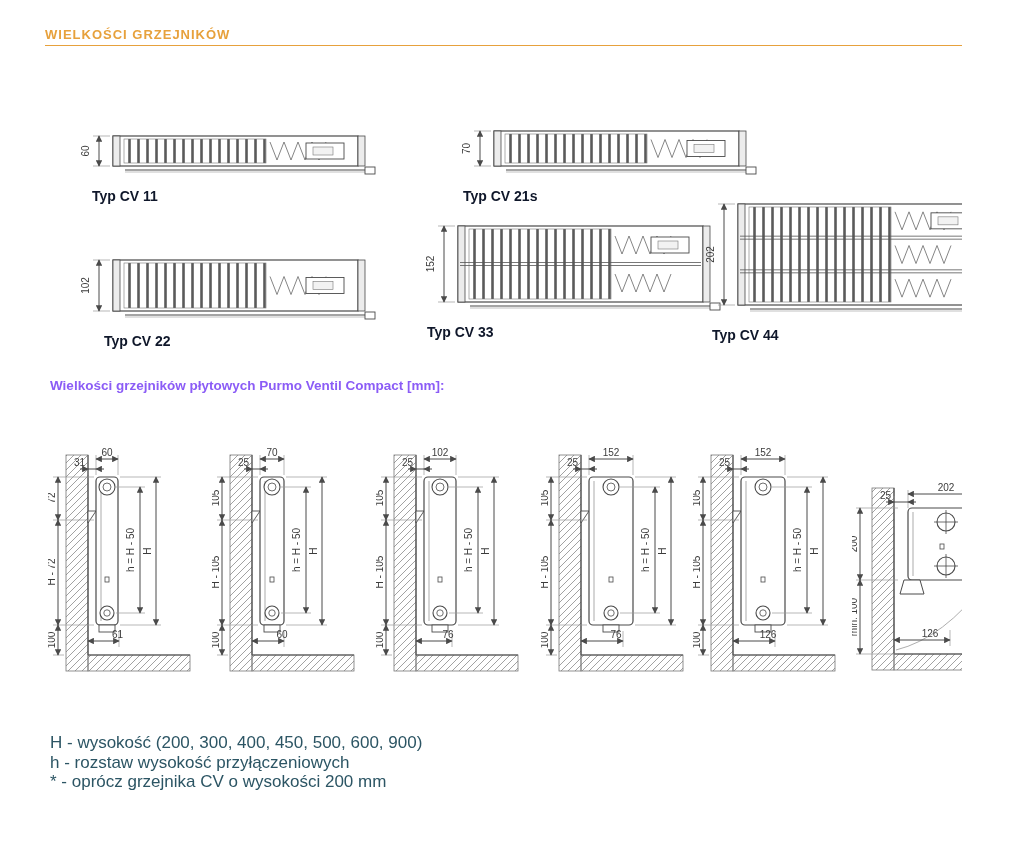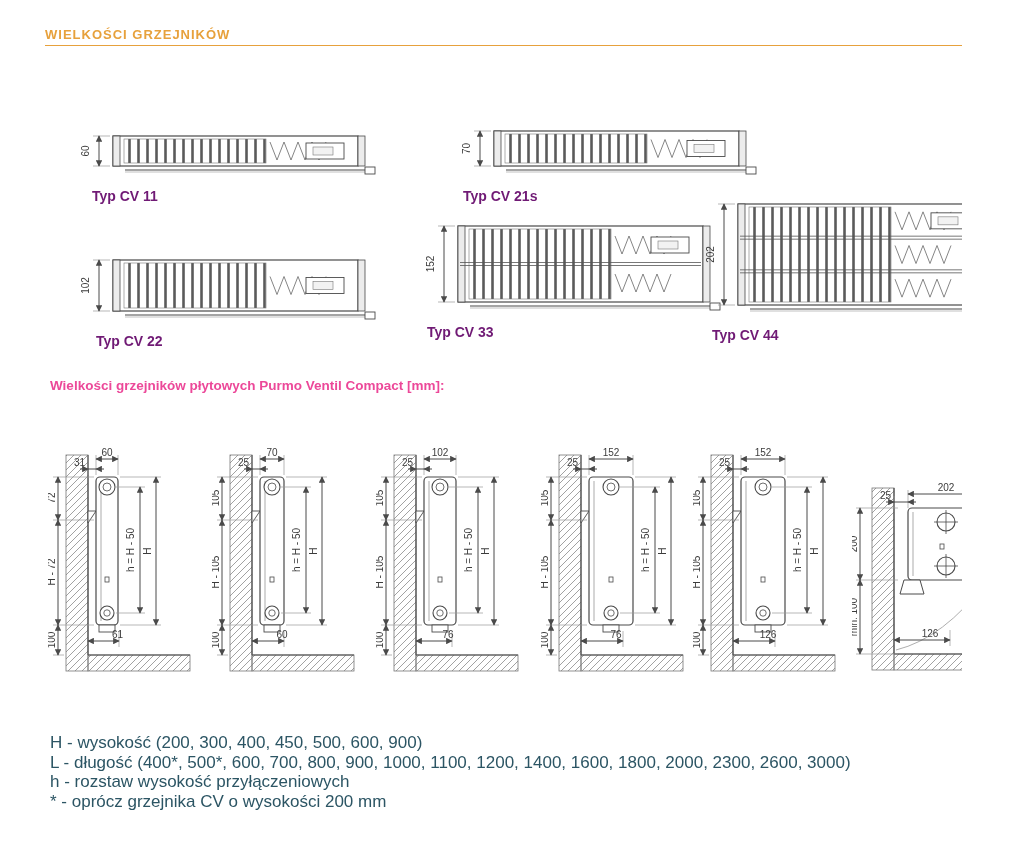--- a/index.html
+++ b/index.html
@@ -1,24 +1,24 @@
 <!DOCTYPE html>
 <html><head>
 <meta charset="utf-8">
 <style>
   html,body{margin:0;padding:0;background:#fff;}
   .page{position:relative;width:962px;height:850px;background:#fff;overflow:hidden;
         font-family:"Liberation Sans",sans-serif;}
   .title{position:absolute;left:45px;top:27px;color:#E7A13C;font-size:13px;
          font-weight:bold;letter-spacing:1px;}
   .rule{position:absolute;left:45px;top:45px;width:937px;height:1px;background:#E7A13C;}
-  .section-heading{position:absolute;left:50px;top:378px;color:#ec4899;
+  .section-heading{position:absolute;left:50px;top:378px;color:#8b5cf6;
          font-size:13.5px;font-weight:bold;}
   .type-block{position:absolute;}
-  .type-label{color:#701a75;font-size:14px;font-weight:bold;margin-top:4px;}
+  .type-label{color:#0f172a;font-size:14px;font-weight:bold;margin-top:4px;}
   .side-block{position:absolute;}
   .corner-block{position:absolute;}
   .footnotes{position:absolute;left:50px;top:733px;color:#2C5564;font-size:17px;
          line-height:19.5px;}
   svg text{font-family:"Liberation Sans",sans-serif;font-size:10px;fill:#3c3c3c;}
   svg .dimline{stroke:#4a4a4a;stroke-width:1;}
   svg .extline{stroke:#999;stroke-width:0.7;}
   svg .outline{stroke:#4a4a4a;fill:#fff;}
 </style>
 </head>
@@ -106,21 +106,21 @@
             <rect x="44" y="11" width="142" height="45" fill="url(#fins)" stroke="#777" stroke-width="0.6"></rect>
             <polyline points="190,24.5 197,42.5 204,24.5 211,42.5 218,24.5 225,42.5 232,24.5 239,42.5 246,24.5" fill="none" stroke="#666" stroke-width="0.8"></polyline>
             <rect x="226" y="25.5" width="38" height="16" fill="#fff" stroke="#4a4a4a" stroke-width="0.9"></rect>
             <rect x="233" y="29.5" width="20" height="8" fill="#f2f2f2" stroke="#777" stroke-width="0.6"></rect>
             <rect x="278" y="8" width="7" height="51" fill="#ececec" stroke="#4a4a4a" stroke-width="0.8"></rect>
             <line x1="45" y1="63" x2="285" y2="63" stroke="#4a4a4a" stroke-width="1"></line>
             <line x1="45" y1="65" x2="285" y2="65" stroke="#999" stroke-width="0.6"></line>
             <rect x="285" y="60" width="10" height="7" fill="#fff" stroke="#4a4a4a" stroke-width="0.9"></rect>
           </g>
     </svg>
-    <div class="type-label" style="margin-left: 16px;">Typ CV 22</div>
+    <div class="type-label" style="margin-left: 24px;">Typ CV 22</div>
   </div>
 
   <div class="type-block" style="left: 425px; top: 218px;">
     <svg class="tv" width="300" height="98" viewBox="0 0 300 98">
       <g class="dimg">
         <line class="ext-t extline" x1="13" y1="8" x2="30" y2="8"></line>
             <line class="ext-b extline" x1="13" y1="84" x2="30" y2="84"></line>
         <line class="vline dimline" marker-start="url(#arr)" marker-end="url(#arr)" x1="19" y1="8" x2="19" y2="84"></line>
         <text class="vlabel" text-anchor="middle" x="9" y="46" transform="rotate(-90 9 46)">152</text>
       </g>
@@ -500,17 +500,16 @@
       <text x="155" y="74" transform="rotate(-90 155 74)" text-anchor="middle">200</text>
 
       <line x1="98" y1="160" x2="98" y2="176" class="extline"></line>
       <line x1="42" y1="170" x2="98" y2="170" class="dimline" marker-start="url(#arr)" marker-end="url(#arr)"></line>
       <text x="78" y="167" text-anchor="middle">126</text>
     </svg>
   </div>
 
   <div class="footnotes">
     <div>H - wysokość (200, 300, 400, 450, 500, 600, 900)</div>
-    <div>L - długość (400*, 500*, 600, 700, 800, 900, 1000, 1100, 1200, 1400, 1600, 1800, 2000, 2300, 2600, 3000)</div>
     <div>h - rozstaw wysokość przyłączeniowych</div>
     <div>* - oprócz grzejnika CV o wysokości 200 mm</div>
   </div>
 </div>
 
 </body></html>

